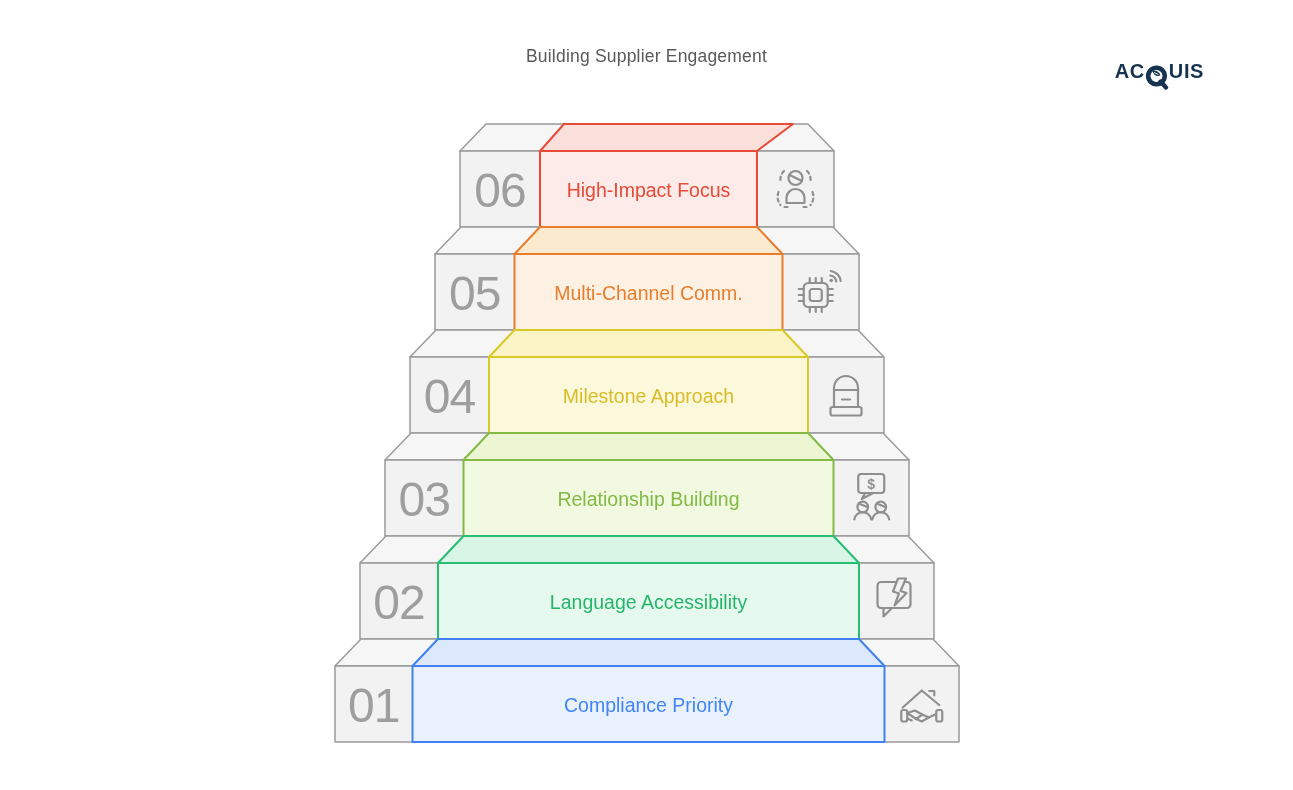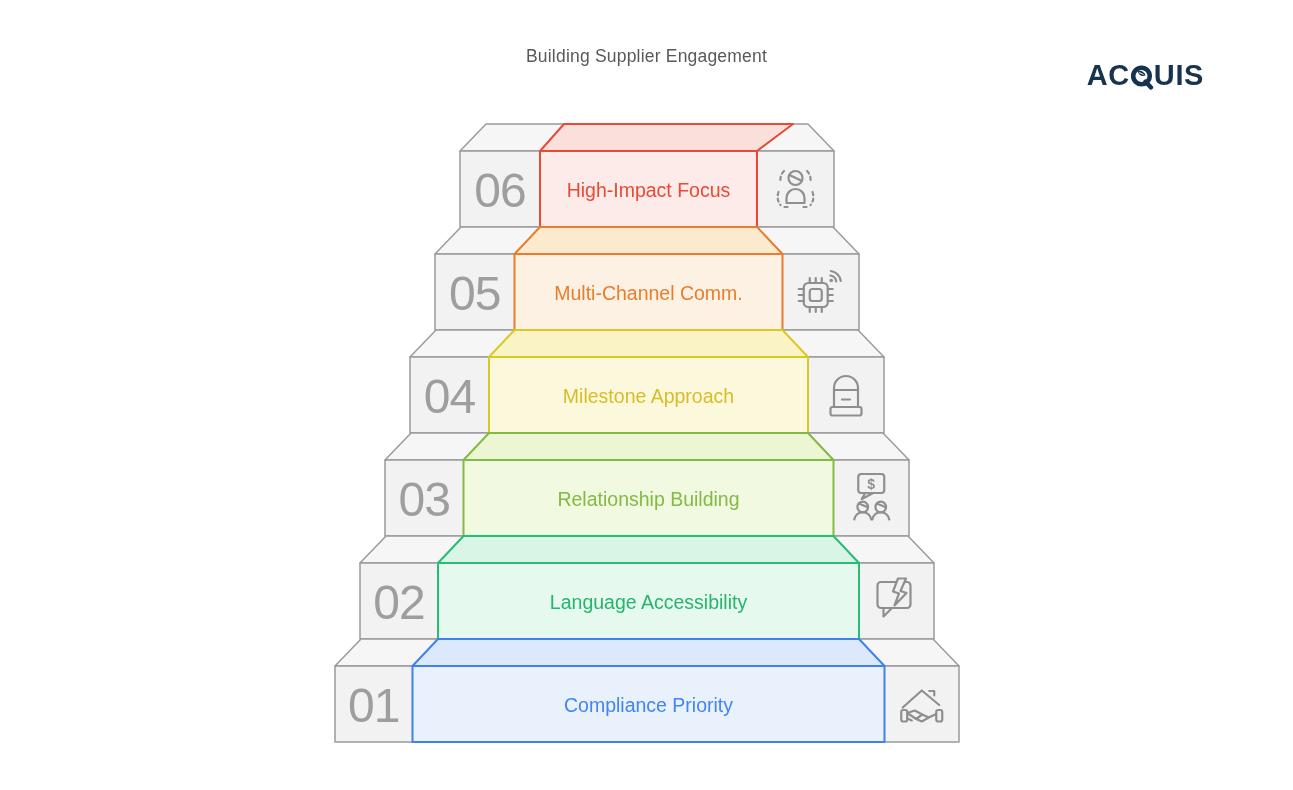--- a/index.html
+++ b/index.html
@@ -8,22 +8,22 @@
     background:#ffffff;
     font-family:"Liberation Sans", sans-serif;
   }
   .title{
     position:absolute;top:46px;left:0;width:100%;
     text-align:center;font-size:17.5px;font-weight:500;
     color:#58595b;letter-spacing:.2px;
   }
   .logo{
     position:absolute;top:61px;right:89px;
-    display:flex;align-items:flex-end;line-height:1;
-    font-size:29px;font-weight:800;color:#16334f;letter-spacing:.6px;
+    display:flex;align-items:flex-start;line-height:1;
+    font-size:20px;font-weight:800;color:#16334f;letter-spacing:.6px;
   }
   .logo svg{margin-top:2px;}
   #stairs{position:absolute;left:0;top:0;width:1293px;height:790px;}
   svg text{font-family:"Liberation Sans", sans-serif;}
 </style>
 </head>
 <body>
 
 <div class="title">Building Supplier Engagement</div>
 

